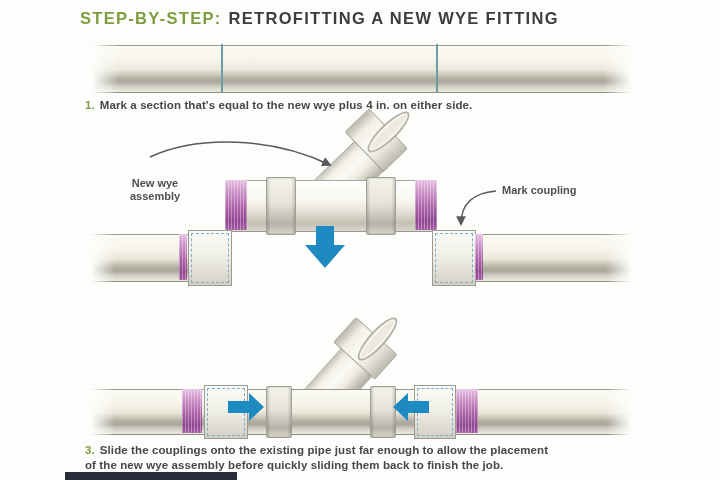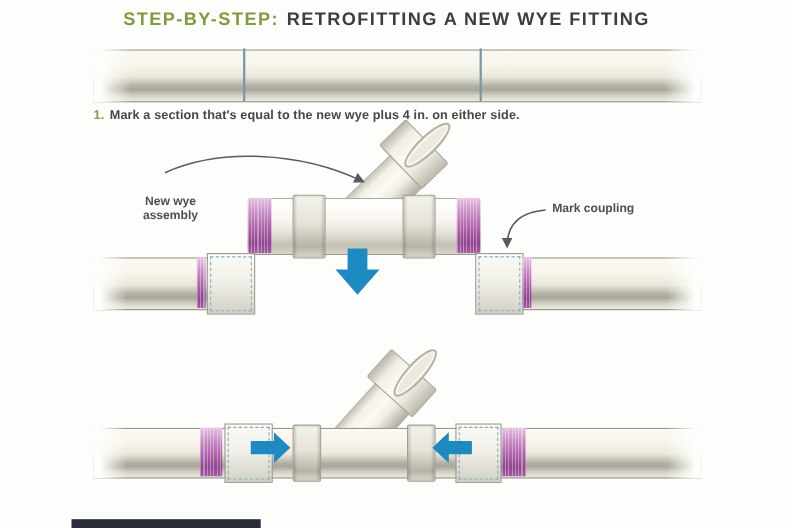--- a/index.html
+++ b/index.html
@@ -1,21 +1,21 @@
 <!DOCTYPE html>
 <html><head>
 <meta charset="utf-8">
 <style>
   html,body{margin:0;padding:0;}
   body{width:720px;height:480px;background:#fdfdfb;overflow:hidden;
        font-family:"Liberation Sans", sans-serif;position:relative;}
   .abs{position:absolute;}
 
   
-  .title{left:80px;top:9px;font-size:16.5px;font-weight:700;letter-spacing:1.3px;color:#3d3d3d;white-space:nowrap;margin-left:32px;}
+  .title{left:80px;top:9px;font-size:16.5px;font-weight:700;letter-spacing:1.3px;color:#3d3d3d;white-space:nowrap;}
   .title .green{color:#7e9d3f;margin-right:7px;}
 
   
   .cap{font-size:11.5px;font-weight:700;color:#474747;line-height:15px;letter-spacing:.1px;width:580px;}
   .cap .num{color:#7e9d3f;margin-right:5px;}
 
   
   .callout{font-size:11px;font-weight:700;color:#4f4f4f;line-height:13px;}
 
   
@@ -104,20 +104,22 @@
   <div class="abs pband" style="left:182px;top:389px;width:20px;height:44px;"></div>
   <div class="abs slip" style="left:204px;top:385px;width:42px;height:52px;"></div>
   <div class="abs ring" style="left:266px;top:386px;width:24px;height:50px;"></div>
   <div class="abs ring" style="left:370px;top:386px;width:24px;height:50px;"></div>
   <div class="abs slip" style="left:414px;top:385px;width:40px;height:52px;"></div>
   <div class="abs pband" style="left:456px;top:389px;width:22px;height:44px;"></div>
   <div class="abs fadeL" style="left:85px;top:387px;width:30px;height:48px;"></div>
   <div class="abs fadeR" style="left:606px;top:387px;width:32px;height:48px;"></div>
 </div>
 <div class="abs cap" style="left:85px;top:443px;">
+  <div><span class="num">3.</span><span>Slide the couplings onto the existing pipe just far enough to allow the placement</span></div>
+  <div>of the new wye assembly before quickly sliding them back to finish the job.</div>
 </div>
 
 <div class="abs bottom-bar" style="left:65px;top:472px;width:172px;height:8px;"></div>
 
 <svg class="overlay" width="720" height="480" viewBox="0 0 720 480">
   <defs>
     <marker id="ah" viewBox="0 0 10 10" refX="8" refY="5" markerWidth="7" markerHeight="7" orient="auto-start-reverse">
       <path d="M0 0 L10 5 L0 10 z" fill="#5a5a5a"></path>
     </marker>
   </defs>

